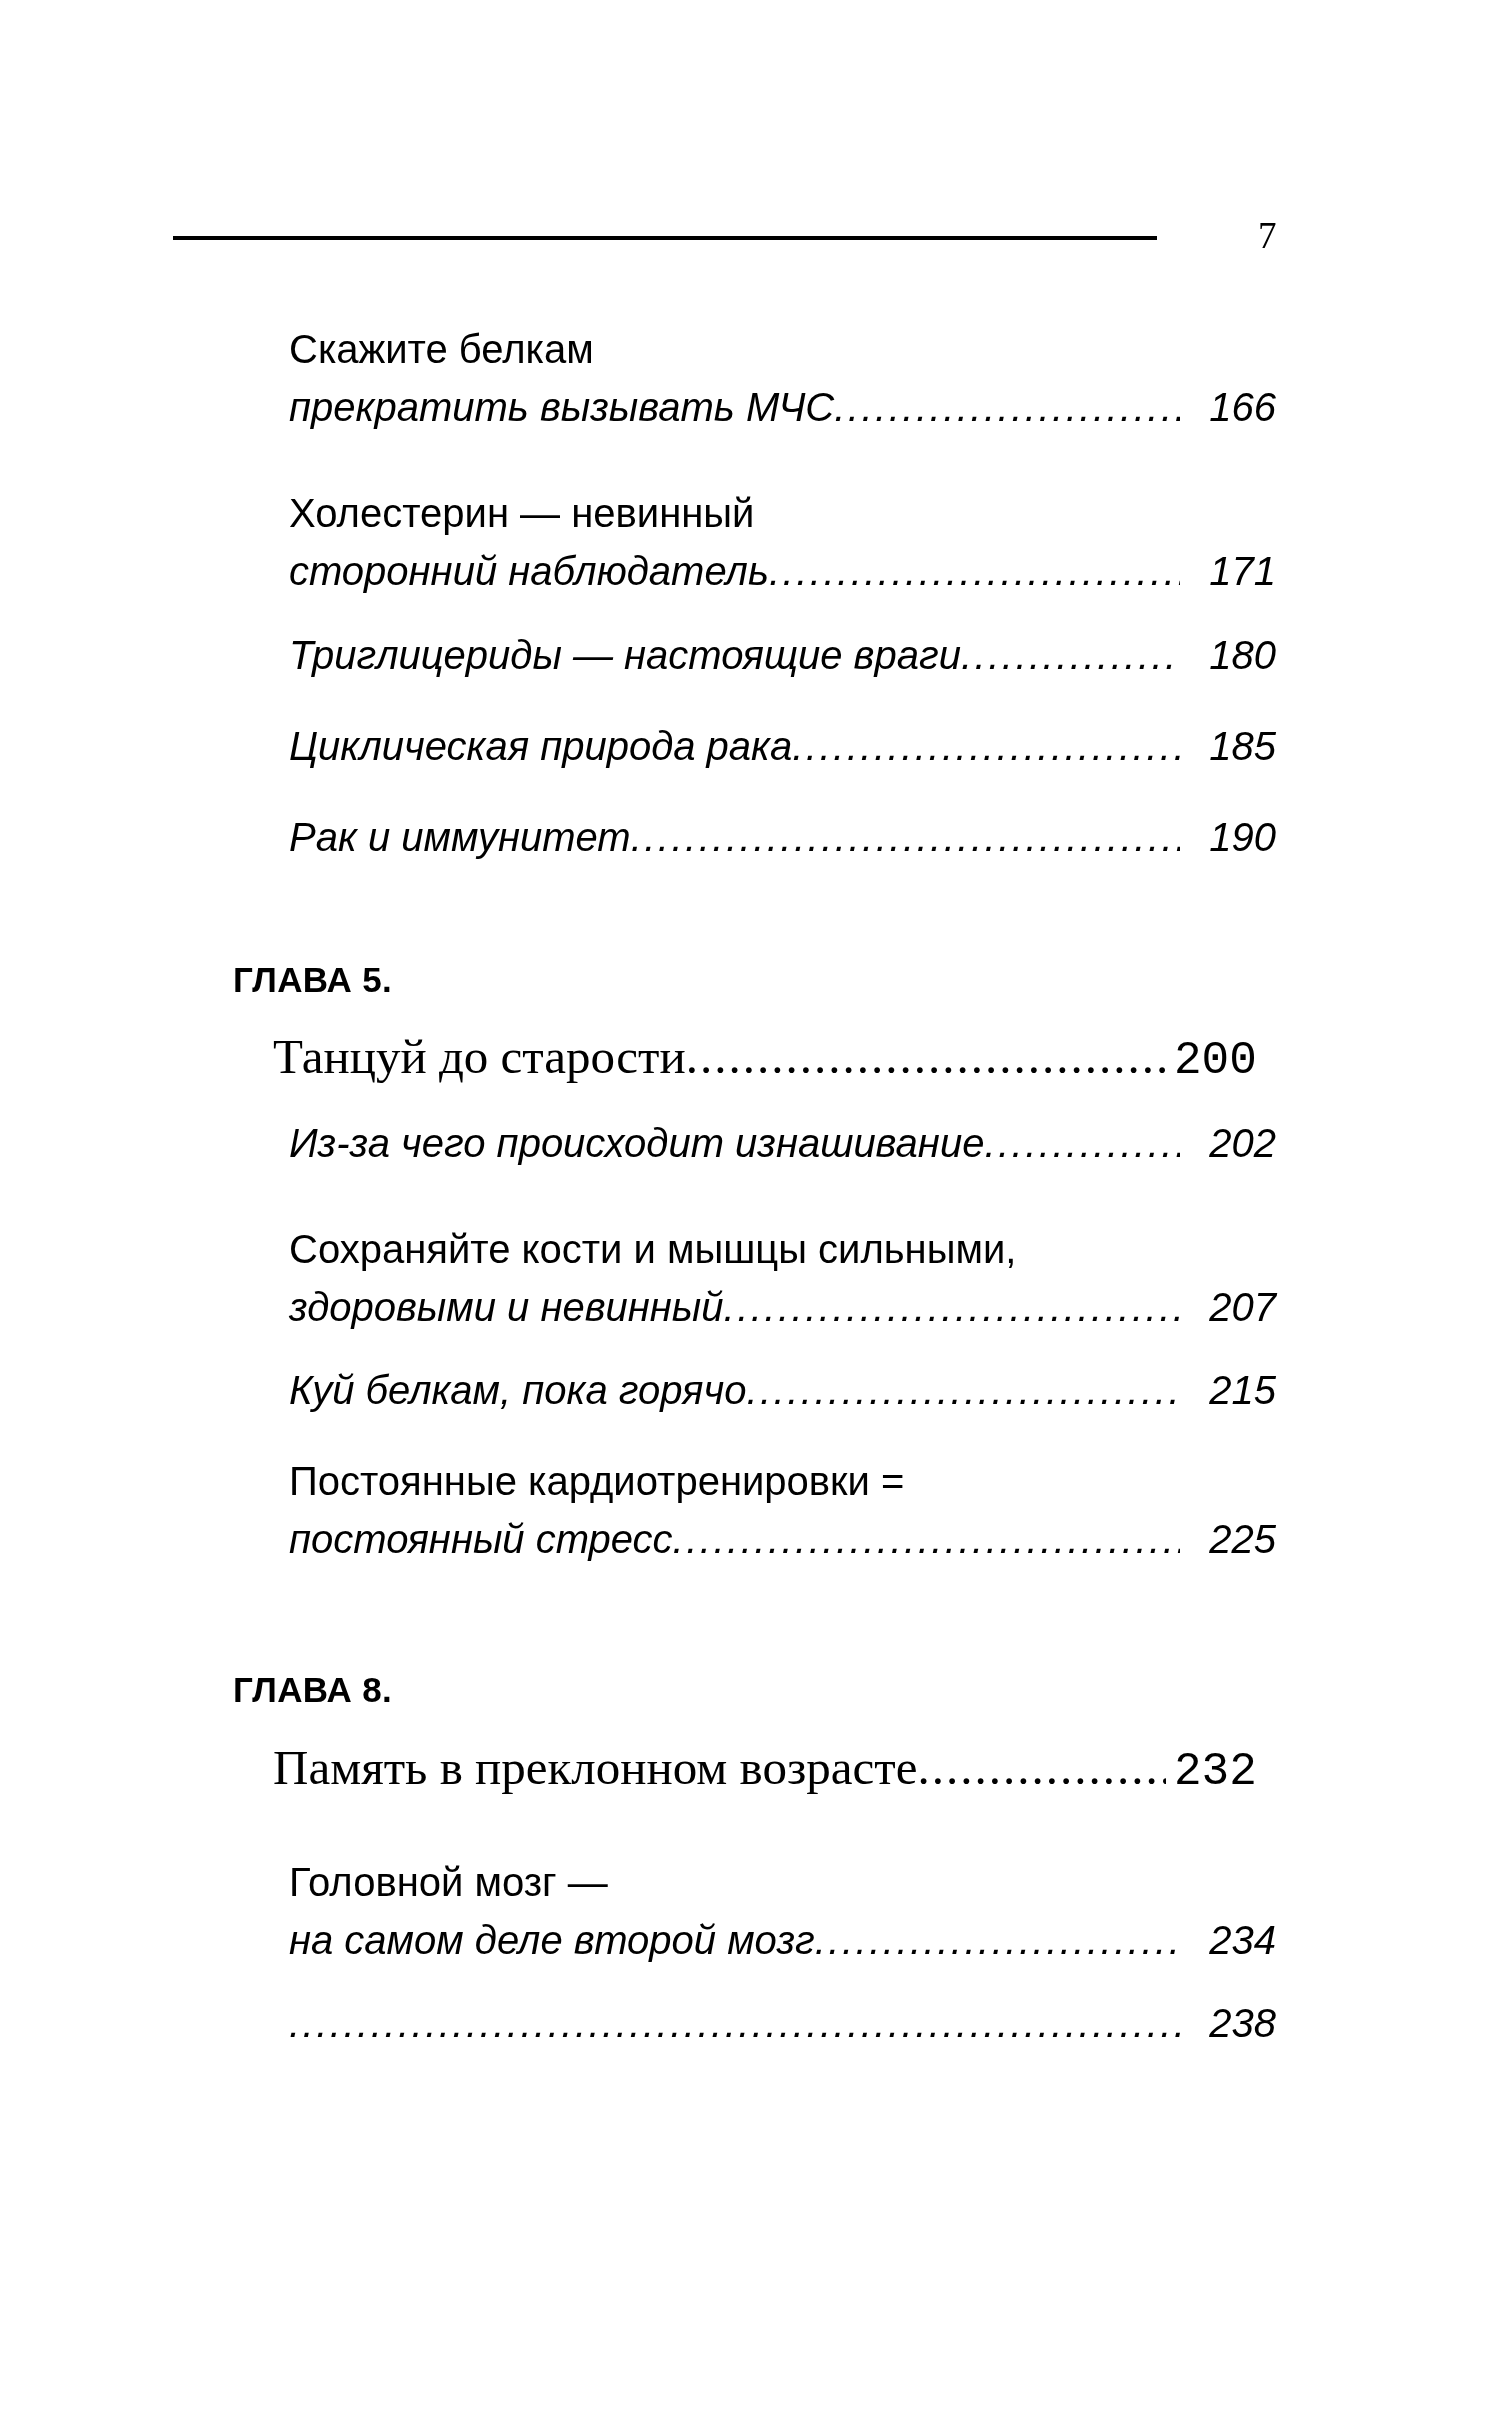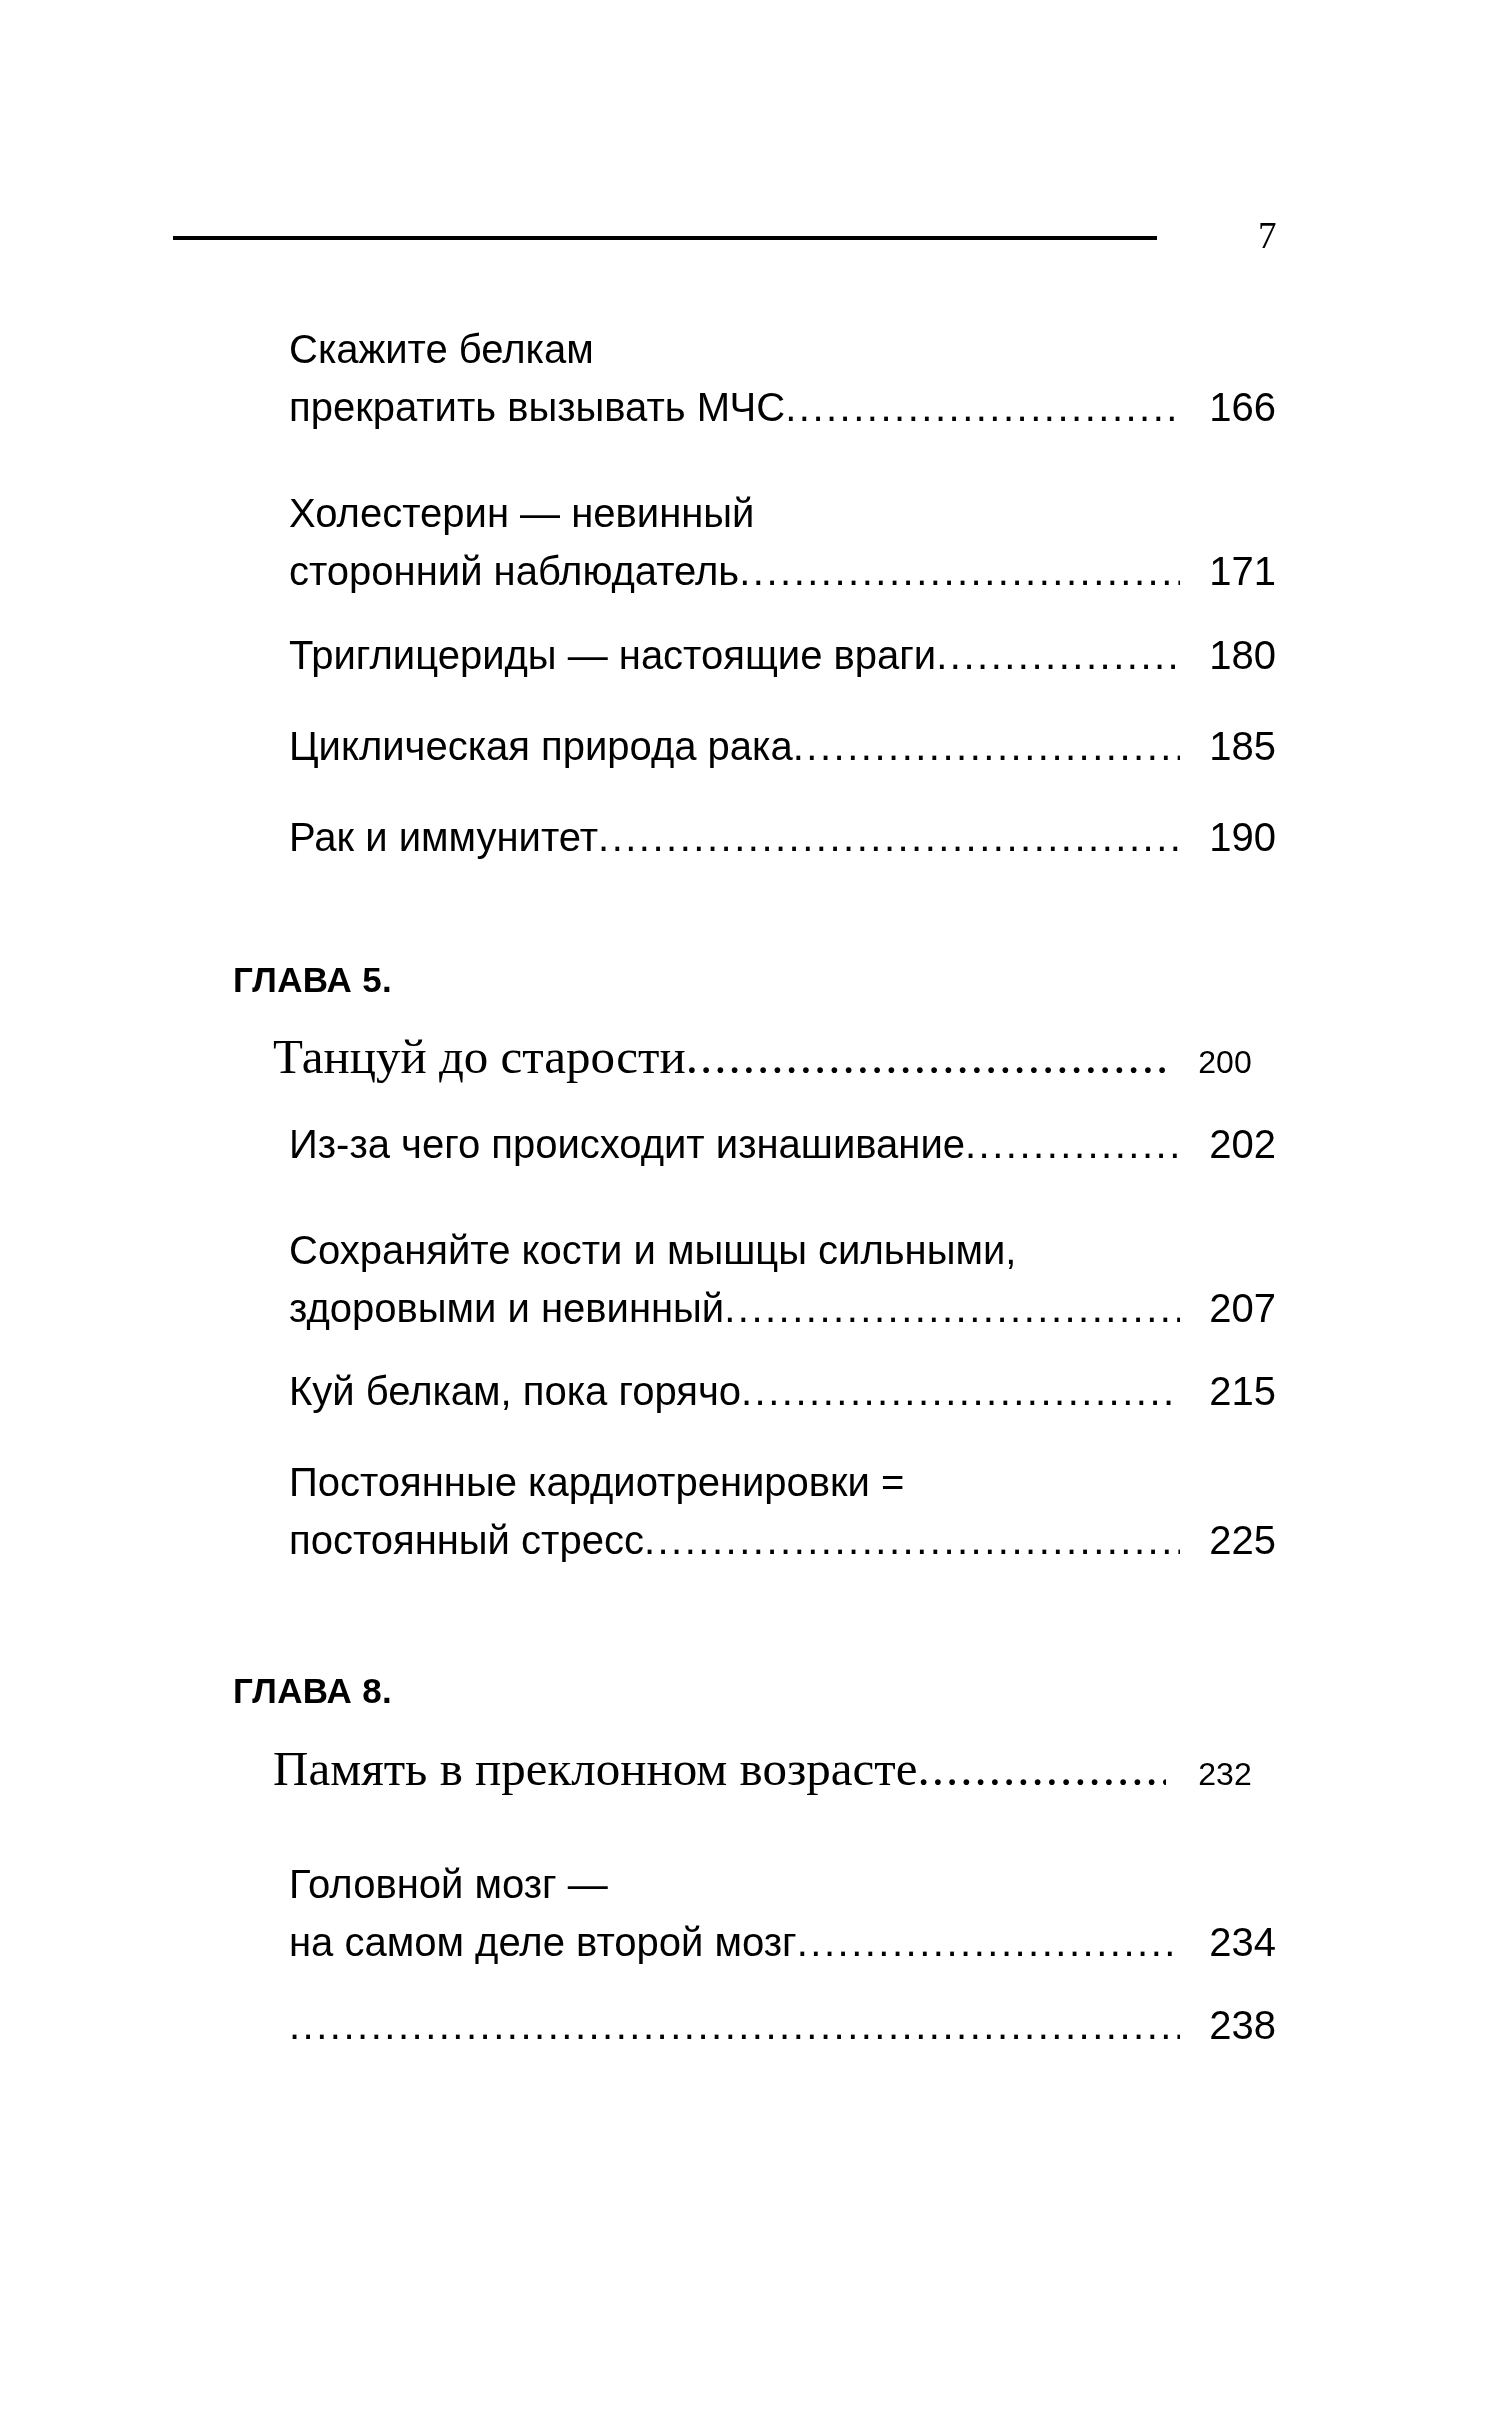--- a/index.html
+++ b/index.html
@@ -61,20 +61,21 @@
 
   
   .sub {
     margin-left: 56px;
     width: 987px;
   }
   .sub .line {
     display: flex;
     align-items: flex-start;
     width: 100%;
+    font-style: italic;
   }
   .sub .label {
     font-family: "Liberation Sans Narrow", "Liberation Sans", sans-serif;
     font-stretch: condensed;
     font-size: 40px;
     line-height: 58px;
     white-space: nowrap;
     flex: 0 0 auto;
   }
   .sub .leader {
@@ -146,25 +147,25 @@
     font-family: "Liberation Serif", serif;
     font-size: 49px;
     line-height: 65px;
     letter-spacing: 2px;
   }
   .chapter-line .leader::before {
     content: "........................................................................................................";
   }
   .chapter-line .pageno {
     flex: 0 0 auto;
-    font-family: Liberation Sans, sans-serif;
-    font-size: 32px;
+    font-family: Liberation Mono, monospace;
+    font-size: 46px;
     line-height: 65px;
     padding-left: 7.8px;
-    text-align: center;
+    text-align: left;
     min-width: 102px;
   }
 
   .chapter.c5 { margin-top: 90px; }
   .chapter.c6 { margin-top: 98px; }
 </style>
 </head>
 <body>
 
 <div class="page">

